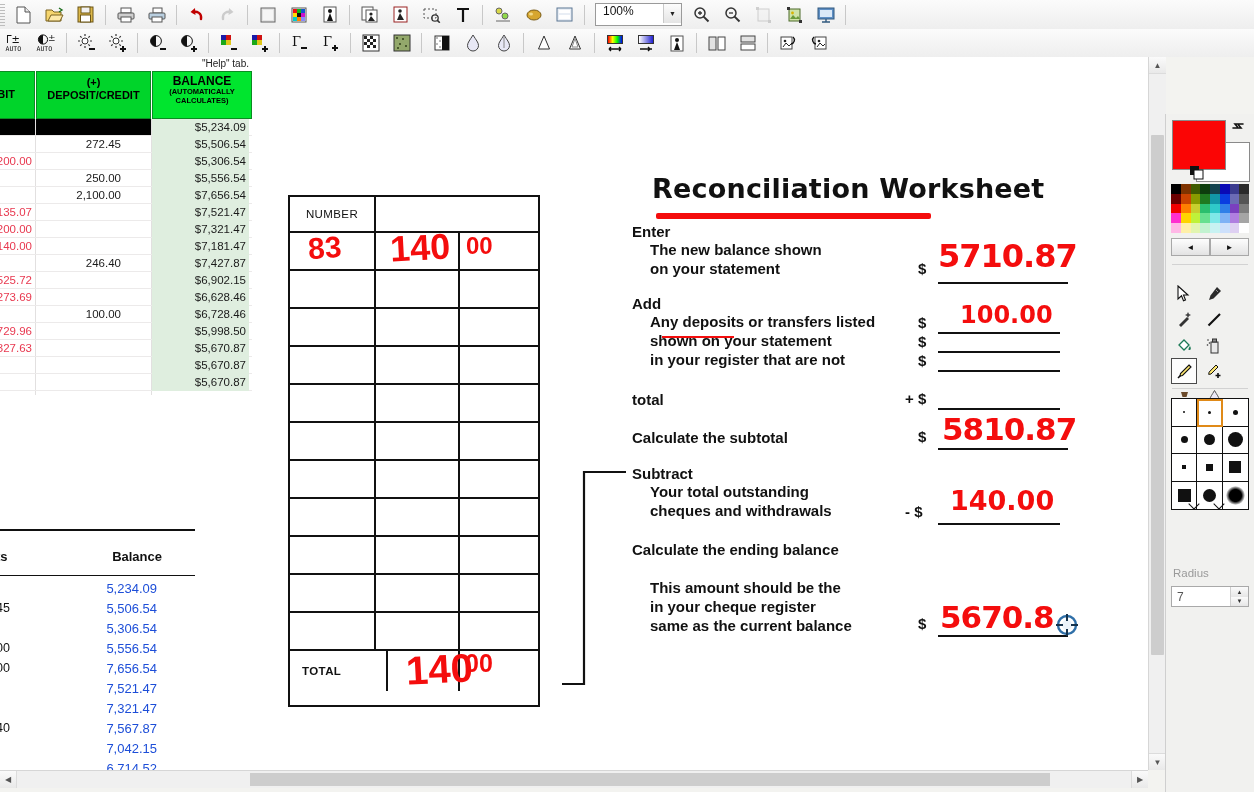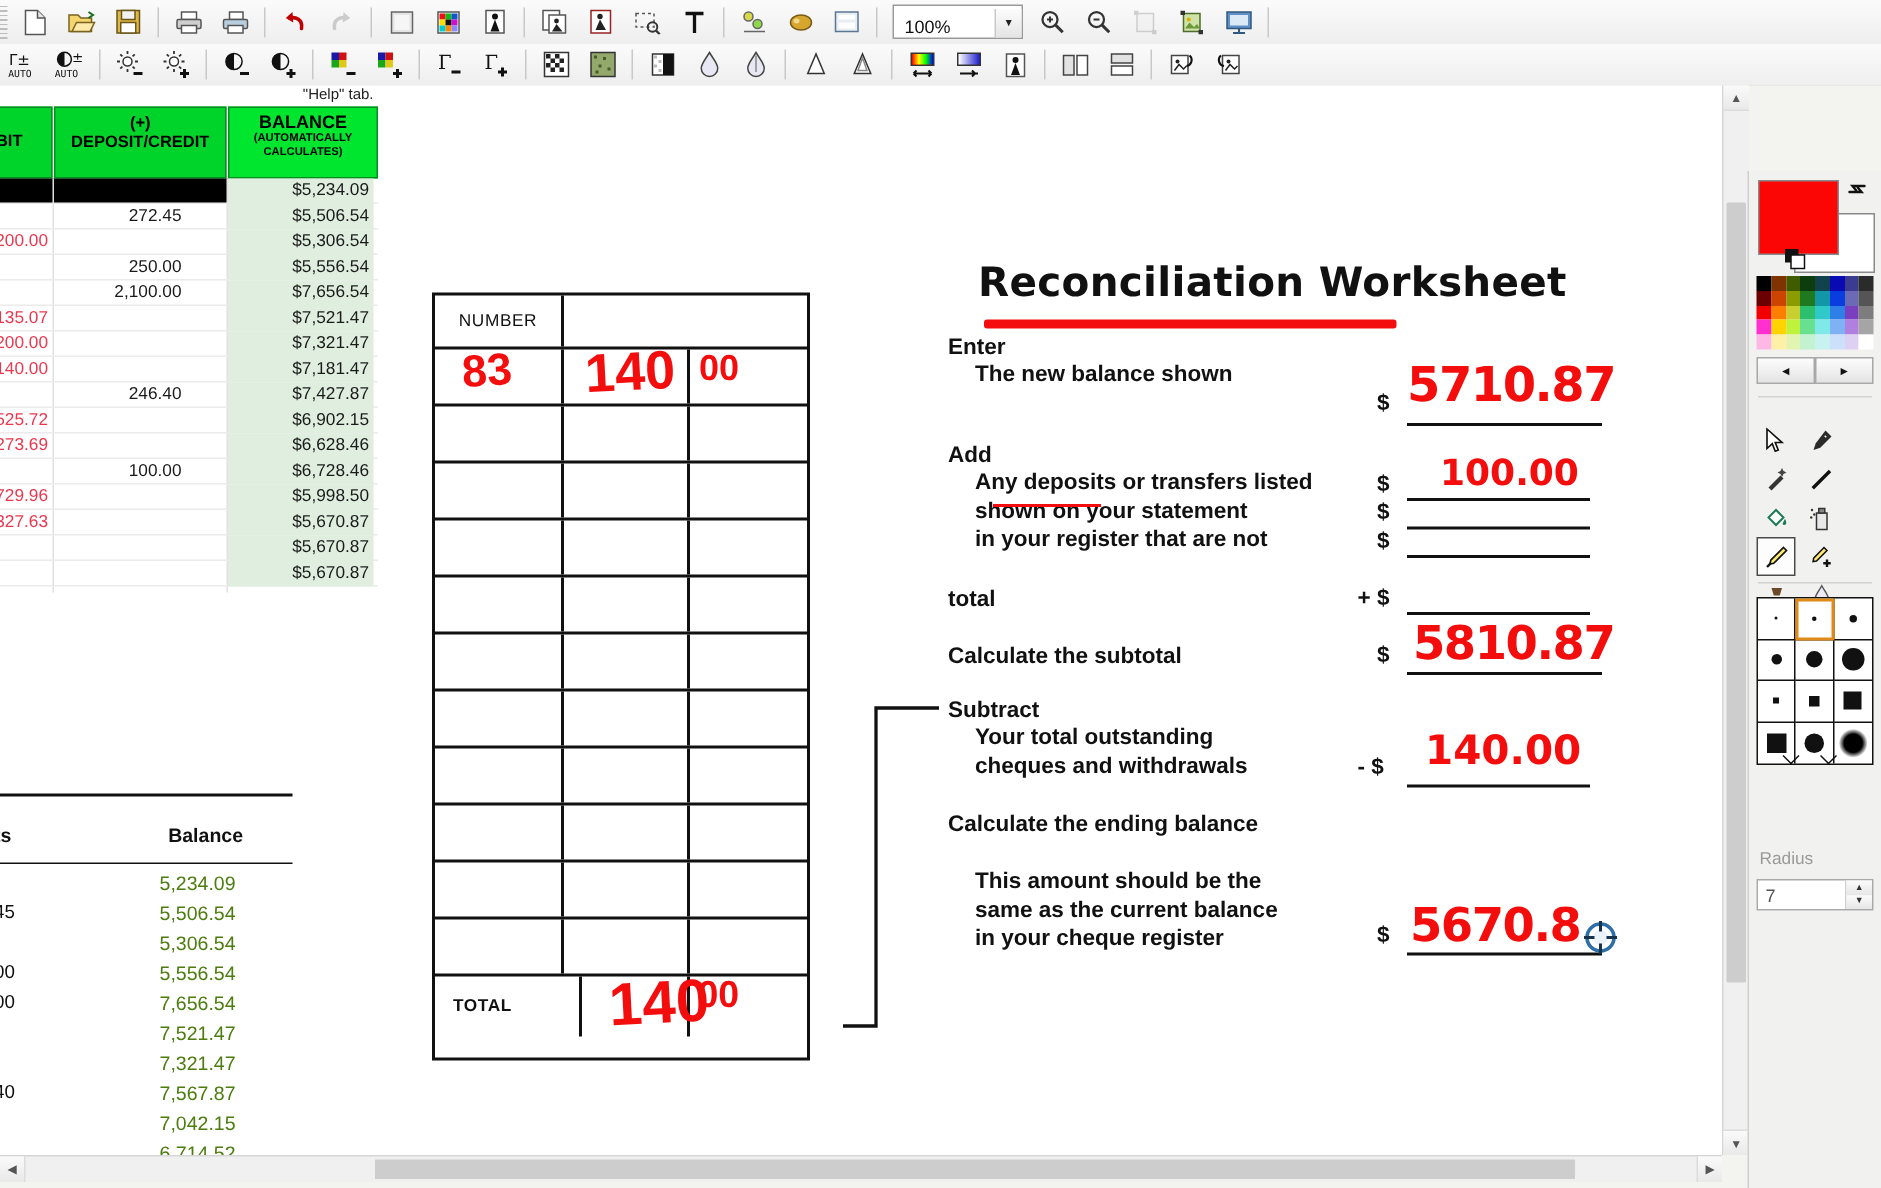--- a/index.html
+++ b/index.html
@@ -22,21 +22,21 @@
   #toolbar-secondary{top:29px;height:28px;border-bottom:1px solid #bfbfbf;}
   .tb-btn{
     width:27px;height:25px;margin:0 1px;
     display:flex;align-items:center;justify-content:center;
     border:1px solid transparent;border-radius:2px;
     font-size:14px;color:#2b2b2b;line-height:1;position:relative;
   }
   .tb-btn svg{display:block;}
   .tb-sep{width:1px;height:20px;background:#c8c8c8;margin:0 4px;}
   .zoom-combo{
-    display:flex;align-items:flex-end;height:21px;
+    display:flex;align-items:flex-start;height:21px;
     border:1px solid #9a9a9a;background:#fff;margin-left:6px;margin-right:4px;
   }
   .zoom-combo .zv{
     width:60px;font-size:12px;color:#111;padding-left:7px;
     font-family:"Liberation Sans", sans-serif;
   }
   .zoom-combo .zarrow{
     width:17px;height:19px;border-left:1px solid #c9c9c9;
     background:linear-gradient(#fcfcfc,#e4e4e4);
     display:flex;align-items:center;justify-content:center;font-size:7px;color:#222;
@@ -90,21 +90,21 @@
   .srow .bal{position:absolute;left:182px;width:97px;text-align:right;color:#1a1a1a;font-size:11.5px;line-height:16px;
     background:#dfeedf;height:17px;box-sizing:border-box;padding-right:3px;}
   .vline{position:absolute;top:62px;width:1px;background:#e2e0e0;}
 
   
   #sheet-bot{position:absolute;left:0;top:462px;width:200px;height:300px;background:#fff;}
   #sheet-bot .rule{position:absolute;left:-10px;width:205px;height:2px;background:#111;}
   .b-head{position:absolute;font-weight:bold;font-size:13px;color:#111;}
   .b-row{position:absolute;left:0;width:195px;height:20px;}
   .b-row .lft{position:absolute;left:-4px;font-size:12.5px;color:#111;}
-  .b-row .rgt{position:absolute;right:38px;font-size:13px;color:#4d7c0f;text-align:right;width:90px;}
+  .b-row .rgt{position:absolute;right:38px;font-size:13px;color:#1d4ed8;text-align:right;width:90px;}
 
   
   #items-table{position:absolute;left:288px;top:138px;width:252px;height:512px;
     background:#fff;border:2px solid #111;box-sizing:border-box;}
   #items-table .t-title{height:38px;border-bottom:2px solid #111;display:flex;align-items:center;
     justify-content:center;font-size:12.5px;font-weight:bold;color:#111;letter-spacing:.4px;}
   #items-table .t-sub{height:34px;border-bottom:2px solid #111;display:flex;}
   #items-table .t-sub .c1{width:84px;border-right:2px solid #111;display:flex;align-items:center;justify-content:center;}
   #items-table .t-sub .c2{flex:1;display:flex;align-items:center;justify-content:center;}
   #items-table .t-sub span{font-size:11.5px;color:#111;letter-spacing:.4px;}
@@ -824,20 +824,21 @@
         <path d="M66 5 H24 V217 H2" fill="none" stroke="#111" stroke-width="2.2"></path>
       </svg>
 
       <div id="worksheet">
         <div id="ws-title">Reconciliation Worksheet</div>
         <div id="ws-title-underline"></div>
 
         <div class="ws-blk" style="left:12px;top:58px;width:330px;">
           <div class="ws-lead">Enter</div>
           <div class="ws-line">The new balance shown</div>
+          <div class="ws-line">on your statement</div>
         </div>
         <div class="dollar" style="left:298px;top:95px;">$</div>
         <div class="blank" style="left:318px;top:117px;width:130px;"></div>
         <div class="amt" style="left:318px;top:72px;font-size:32px;letter-spacing:-1px;">5710.87</div>
 
         <div class="ws-blk" style="left:12px;top:130px;width:330px;">
           <div class="ws-lead">Add</div>
           <div class="ws-line">Any deposits or transfers listed</div>
           <div class="ws-line">shown on your statement</div>
           <div class="ws-line">in your register that are not</div>
@@ -872,22 +873,22 @@
         </div>
         <div class="dollar" style="left:285px;top:338px;">- $</div>
         <div class="blank" style="left:318px;top:358px;width:122px;"></div>
         <div class="amt" style="left:330px;top:320px;font-size:27px;">140.00</div>
 
         <div class="ws-blk" style="left:12px;top:375px;">
           <div class="ws-line nopad">Calculate the ending balance</div>
         </div>
         <div class="ws-blk" style="left:12px;top:413px;width:330px;">
           <div class="ws-line">This amount should be the</div>
+          <div class="ws-line">in your cheque register</div>
           <div class="ws-line">same as the current balance</div>
-          <div class="ws-line">in your cheque register</div>
         </div>
         <div class="dollar" style="left:298px;top:450px;">$</div>
         <div class="blank" style="left:318px;top:470px;width:130px;"></div>
         <div class="amt" style="left:320px;top:434px;font-size:31px;letter-spacing:-1px;">5670.8</div>
       </div>
 
       <svg id="cursor" viewBox="0 0 24 24">
         <circle cx="12" cy="12" r="9" fill="none" stroke="#2f6fa8" stroke-width="2.4"></circle>
         <circle cx="12" cy="12" r="5" fill="#d8e7f5" opacity=".5"></circle>
         <path d="M12 1v7M12 16v7M1 12h7M16 12h7" stroke="#16334d" stroke-width="2"></path>

